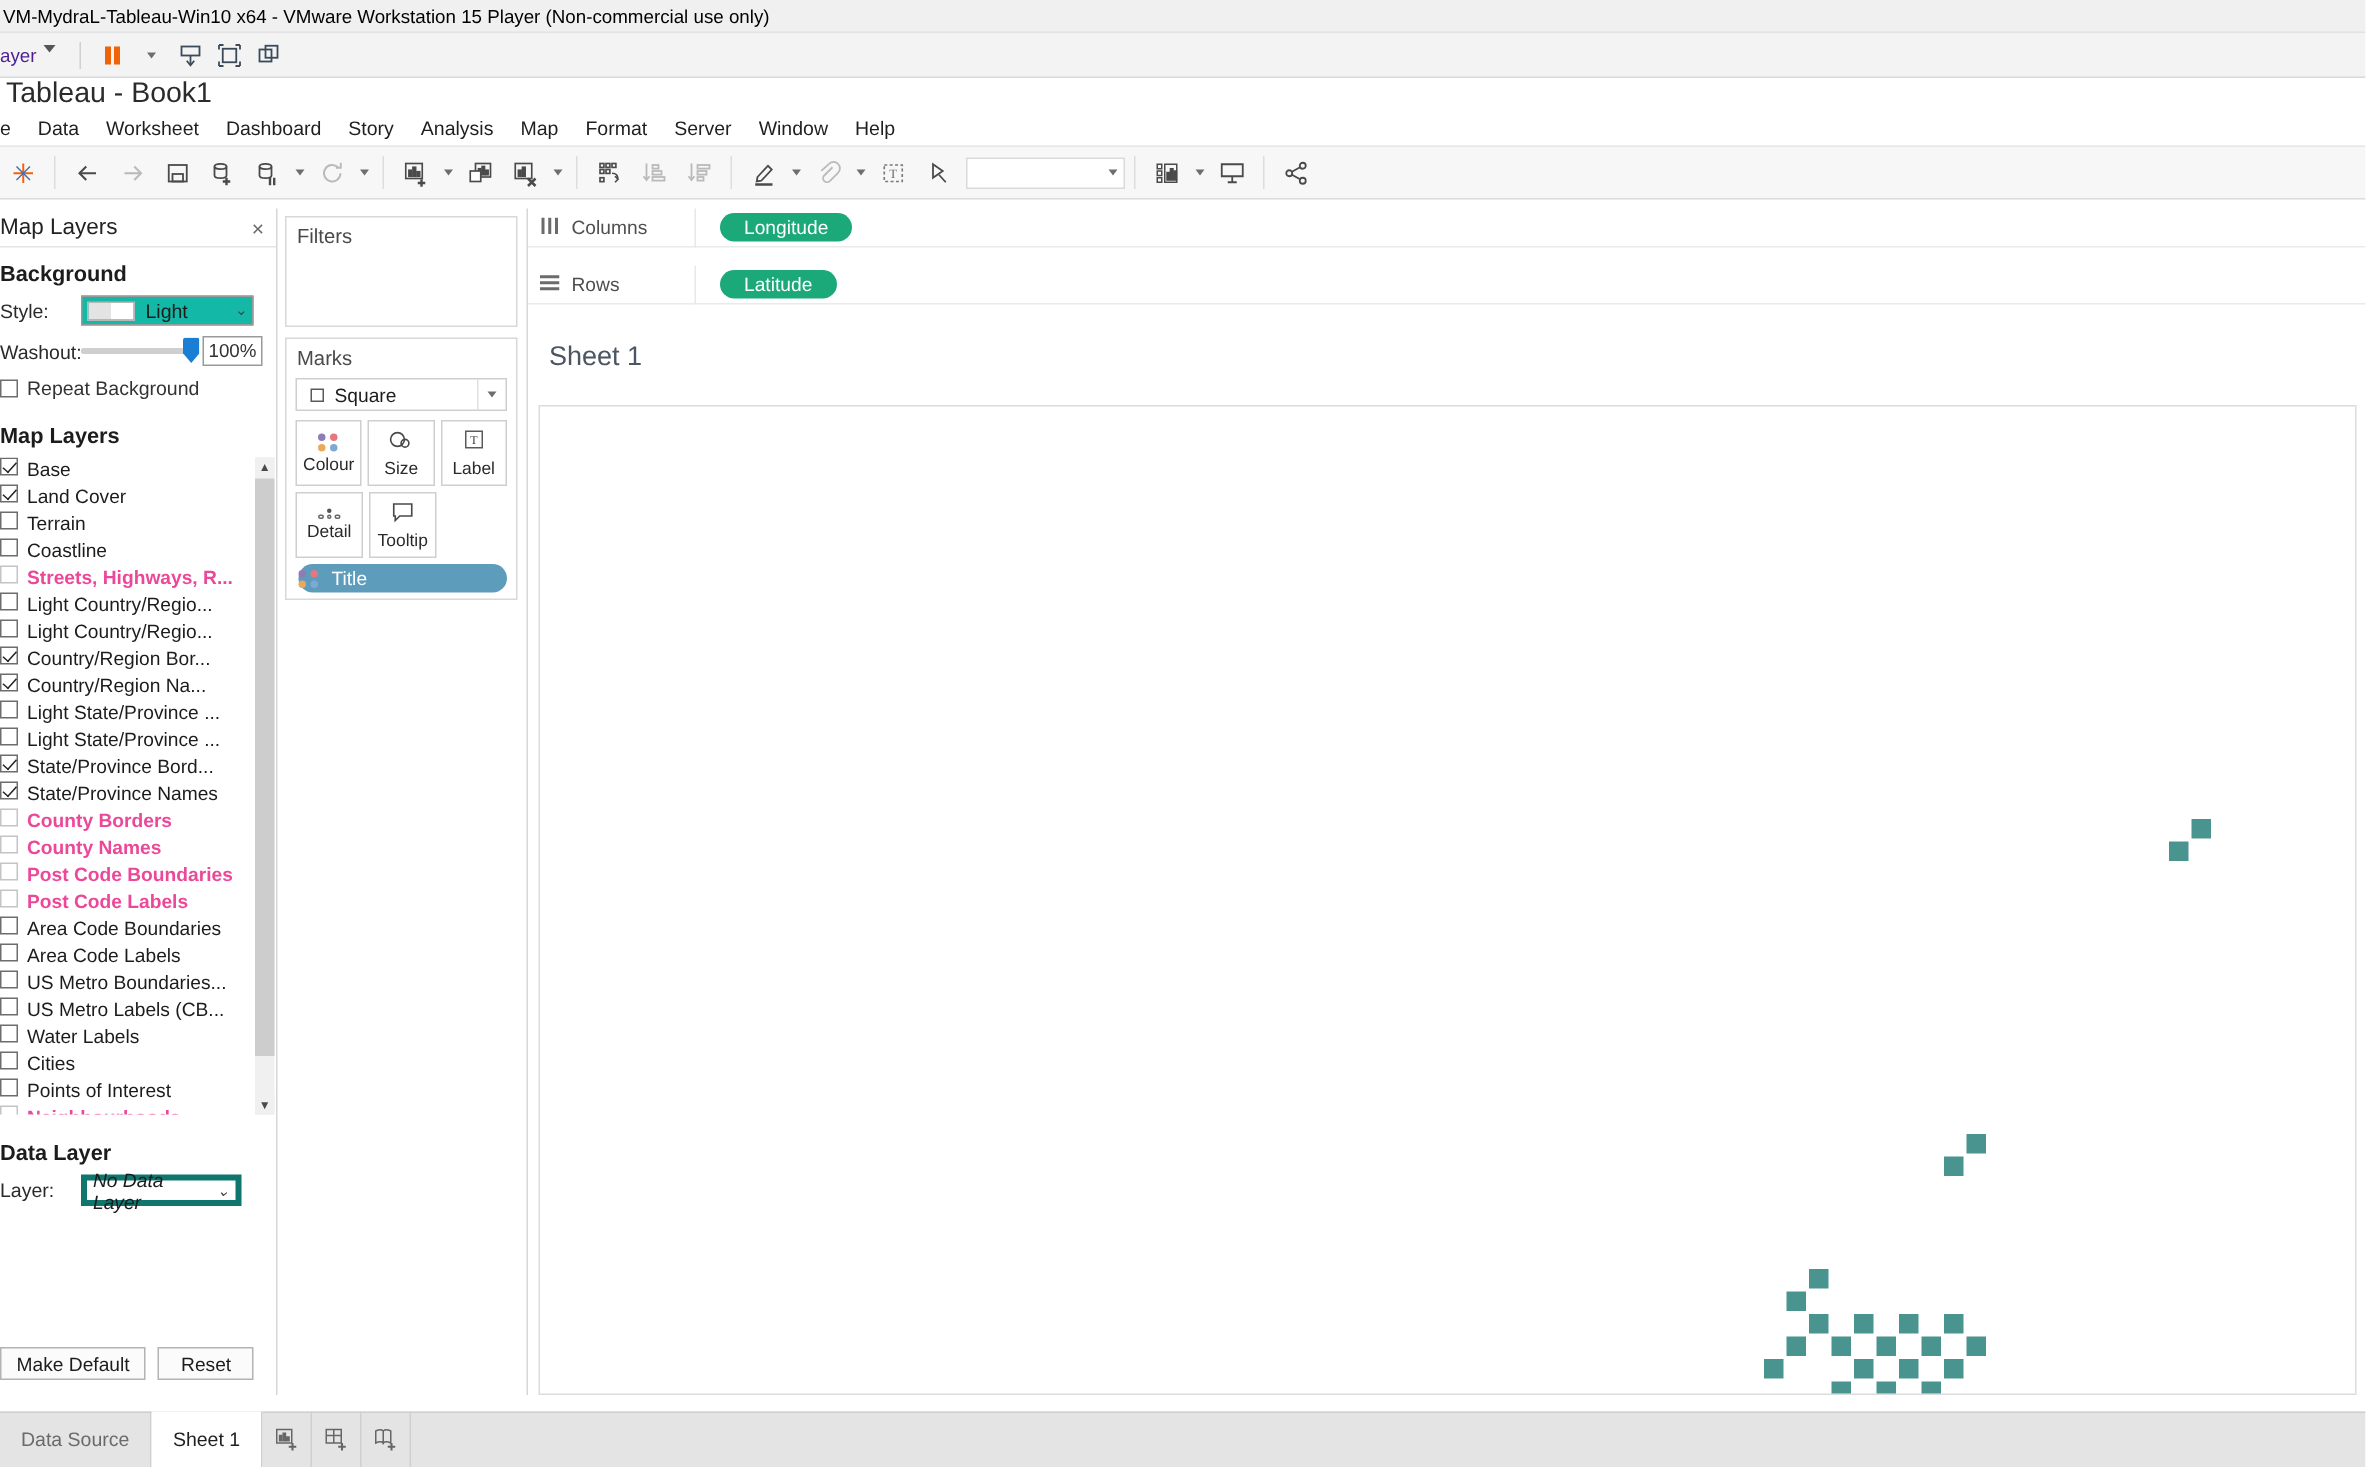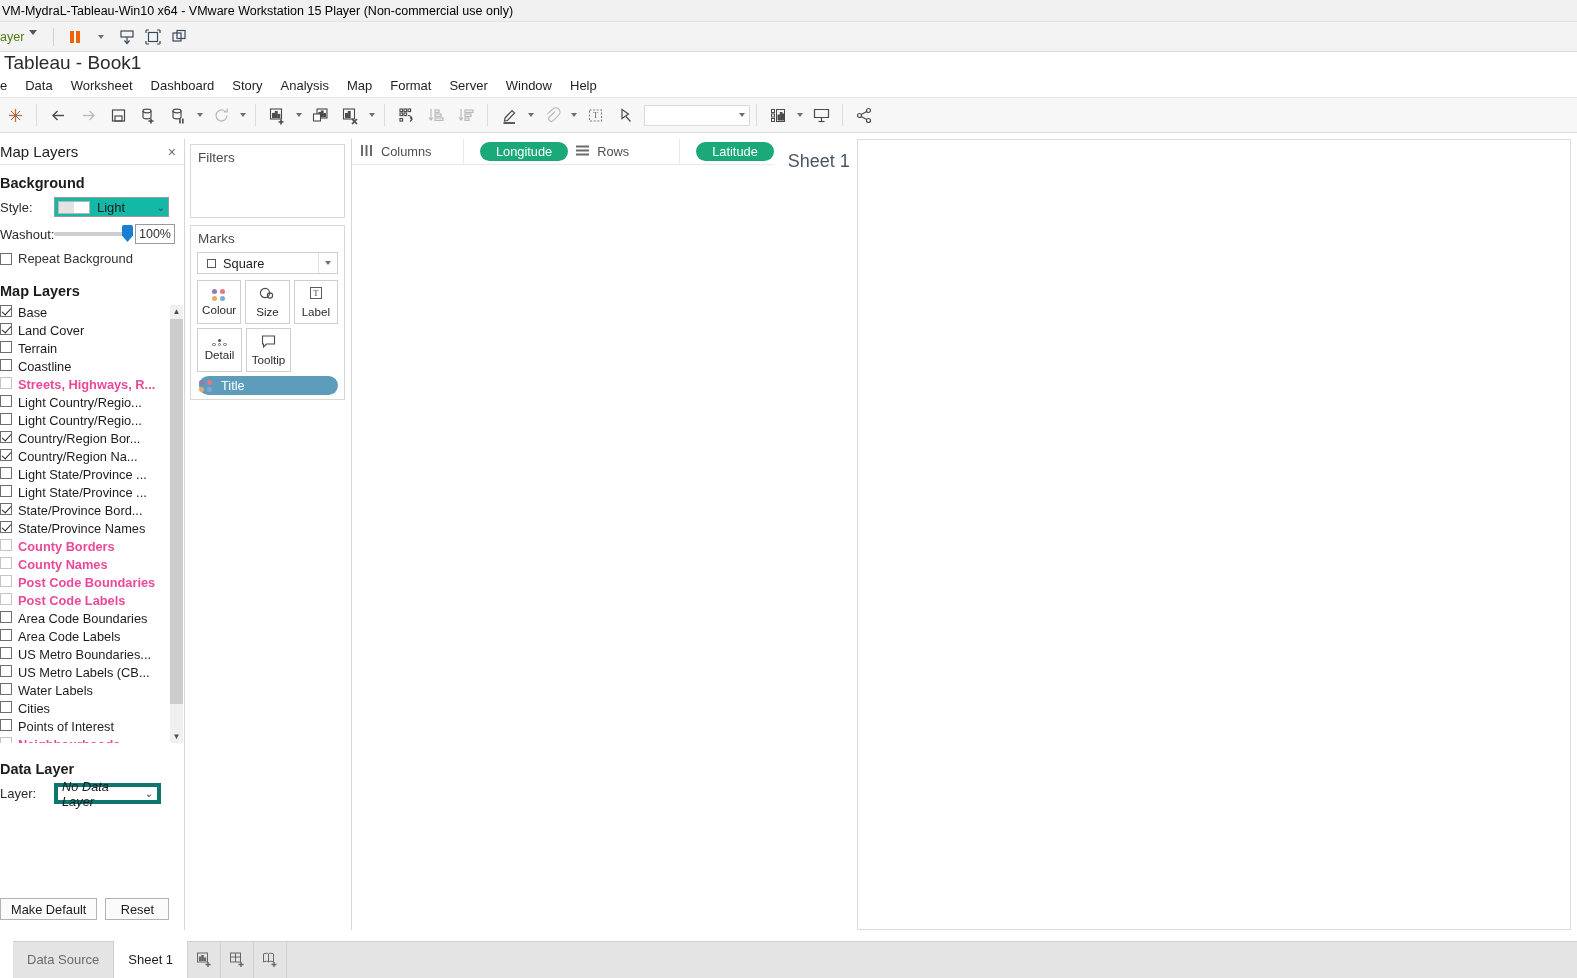--- a/index.html
+++ b/index.html
@@ -27,21 +27,21 @@
   #vm-toolbar{
     height:30px;
     background:#f3f3f3;
     border-bottom:1px solid #d9d9d9;
     display:flex; align-items:center;
     padding-left:0px;
     gap:0px;
   }
   #vm-toolbar .vm-menu{
     display:flex;align-items:flex-start;gap:5px;
-    font-size:12.5px;color:#4d7c0f;padding:0 8px 0 0;
+    font-size:12.5px;color:#4c1d95;padding:0 8px 0 0;
   }
   .caret-down{ width:0;height:0;border-left:4px solid transparent;border-right:4px solid transparent;border-top:5px solid #555; display:inline-block;}
   .caret-small{ width:0;height:0;border-left:3.5px solid transparent;border-right:3.5px solid transparent;border-top:4.5px solid #6e6e6e; display:inline-block;}
   .vsep{ width:1px;height:18px;background:#d0d0d0;margin:0 8px; }
   .vm-ico{ display:flex;align-items:center;justify-content:center;width:26px;height:24px;cursor:default; }
 
   
   #tab-title{
     height:22px;line-height:22px;font-size:19px;color:#2b2b2b;
     padding-left:4px;background:#ffffff;
@@ -144,39 +144,39 @@
   .dots3 .a{width:3px;height:3px;border-radius:50%;background:#555;}
   .dots3 .b{display:flex;gap:2px;}
   .dots3 .b i{width:3.5px;height:3.5px;border-radius:50%;border:1px solid #666;display:block;}
   #pill-row{ display:flex;align-items:center;gap:6px;margin:4px 6px 0 8px;}
   #title-pill{
     flex:1;height:19px;border-radius:10px;background:#5e9cbb;color:#fff;
     display:flex;align-items:center;padding-left:22px;font-size:12.8px;
   }
 
   
-  #sheet{ flex:1;background:#ffffff;display:flex;flex-direction:row;position:relative;}
+  #sheet{ flex:1;background:#ffffff;display:flex;flex-direction:column;position:relative;gap:12px;}
   .shelf{ height:26px;display:flex;align-items:center;border-bottom:1px solid #eaeaea;background:#fff;}
   .shelf .sh-label{
     width:112px;display:flex;align-items:center;gap:8px;height:26px;
     font-size:12.8px;color:#4f4f4f;border-right:1px solid #e8e8e8;padding-left:8px;
   }
   .shelf .sh-drop{ flex:1;height:26px;display:flex;align-items:center;padding-left:16px;}
   .gpill{
     height:19px;border-radius:10px;background:#1ba97a;color:#fff;
     display:flex;align-items:center;padding:0 16px;font-size:12.8px;
   }
   #sheet-title{ font-size:18px;color:#4b5563;padding:12px 0 10px 14px;background:#fff;}
   #viz-wrap{ flex:1;margin:0 6px 0 7px;border:1px solid #dcdcdc;background:#ffffff;position:relative;overflow:hidden;}
   #viz-canvas{ position:absolute;inset:0;}
   .mark{ position:absolute;width:13px;height:13px;}
 
   
   #statusbar{
-    position:absolute;left:0;right:0;bottom:0;height:48px;background:#ffffff;margin-left:13px;
+    position:absolute;left:0;right:0;bottom:0;height:48px;background:#ffffff;
   }
   #sb-fill{ position:absolute;left:0;right:0;top:11px;bottom:0;background:#e4e4e4;border-top:1px solid #cfcfcf;}
   #sb-inner{ position:absolute;left:0;right:0;top:11px;height:37px;display:flex;align-items:stretch;}
   .sbtab{
     display:flex;align-items:center;padding:0 14px;font-size:13px;color:#6a6a6a;cursor:default;
     border-right:1px solid #cfcfcf;
   }
   .sbtab.active{ background:#ffffff;color:#1e1e1e;}
   .sbico{ width:33px;display:flex;align-items:center;justify-content:center;border-right:1px solid #cfcfcf;cursor:default;}
 </style>

